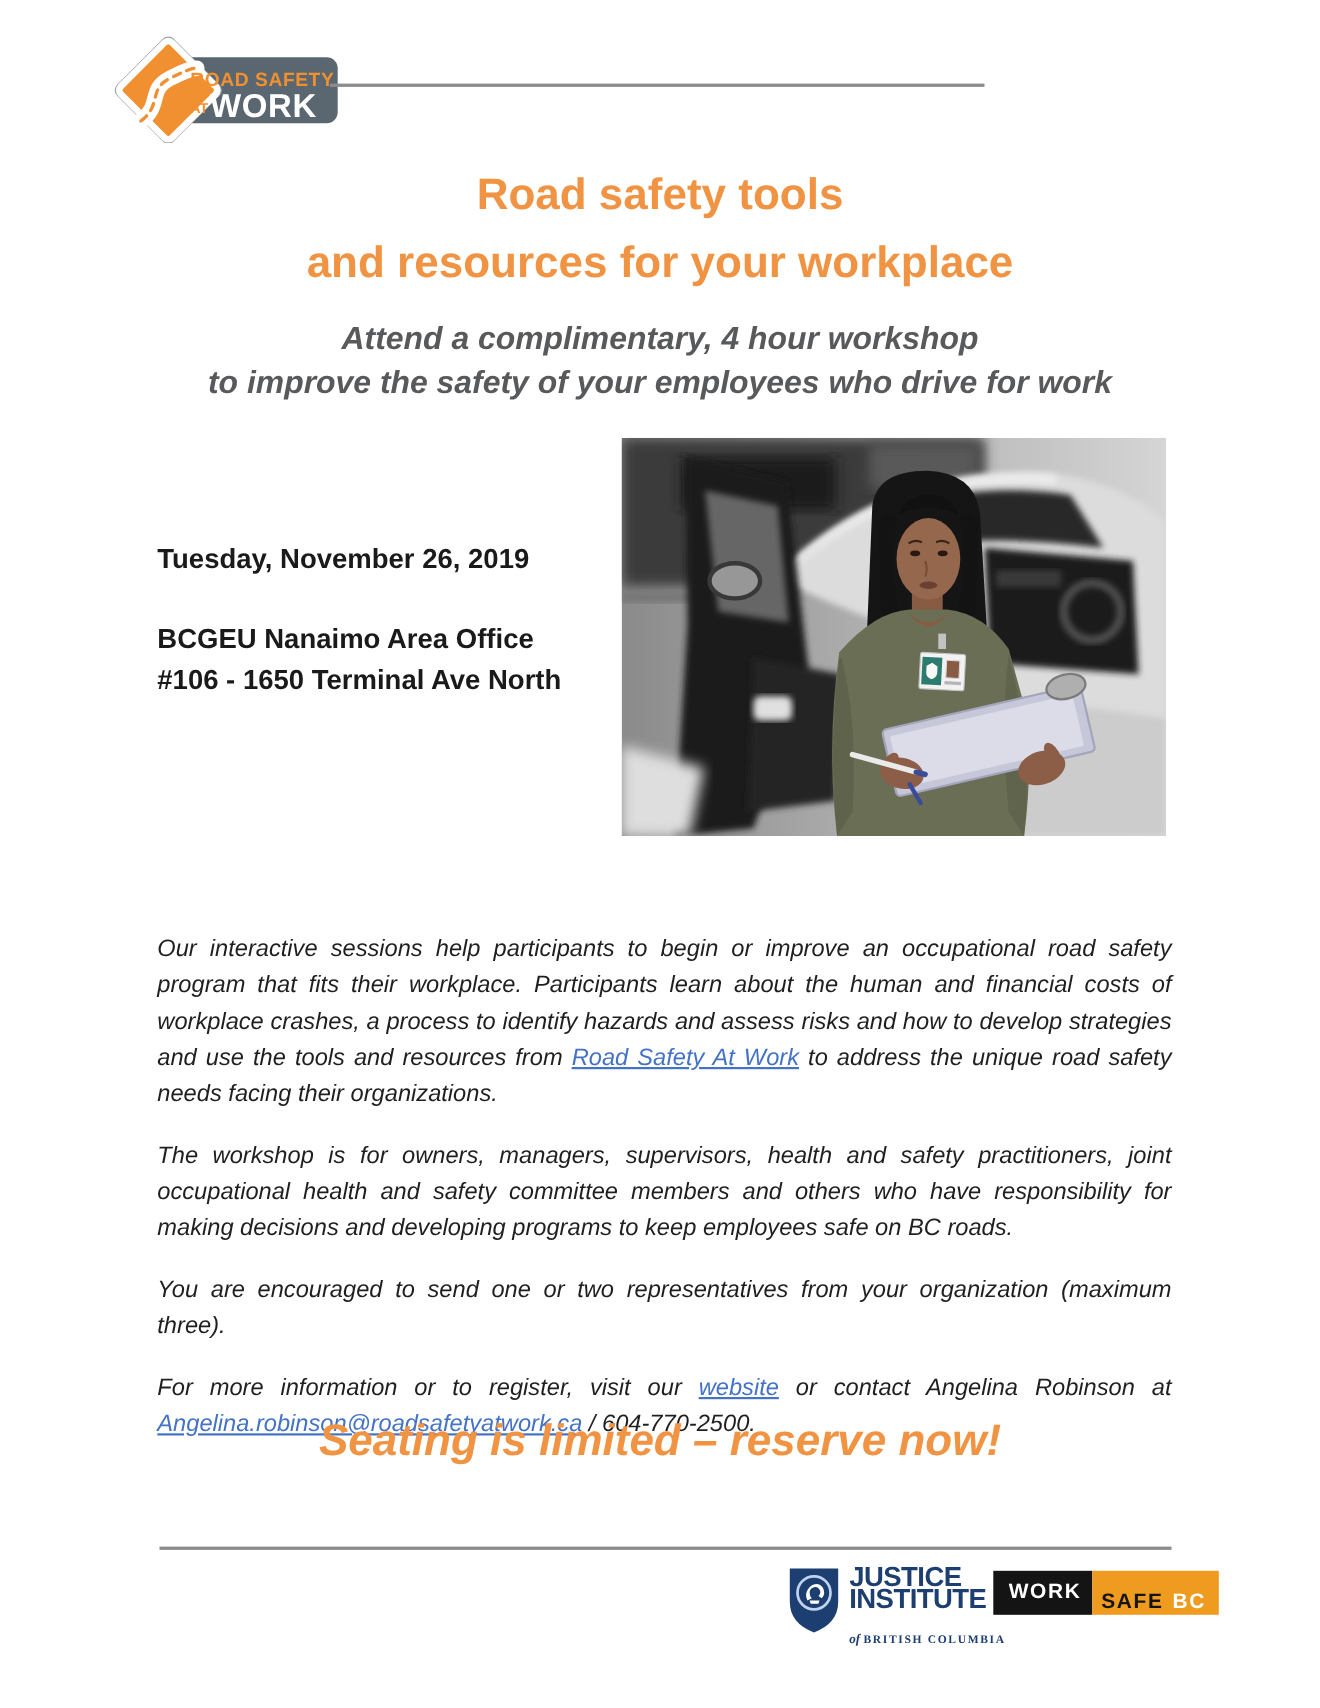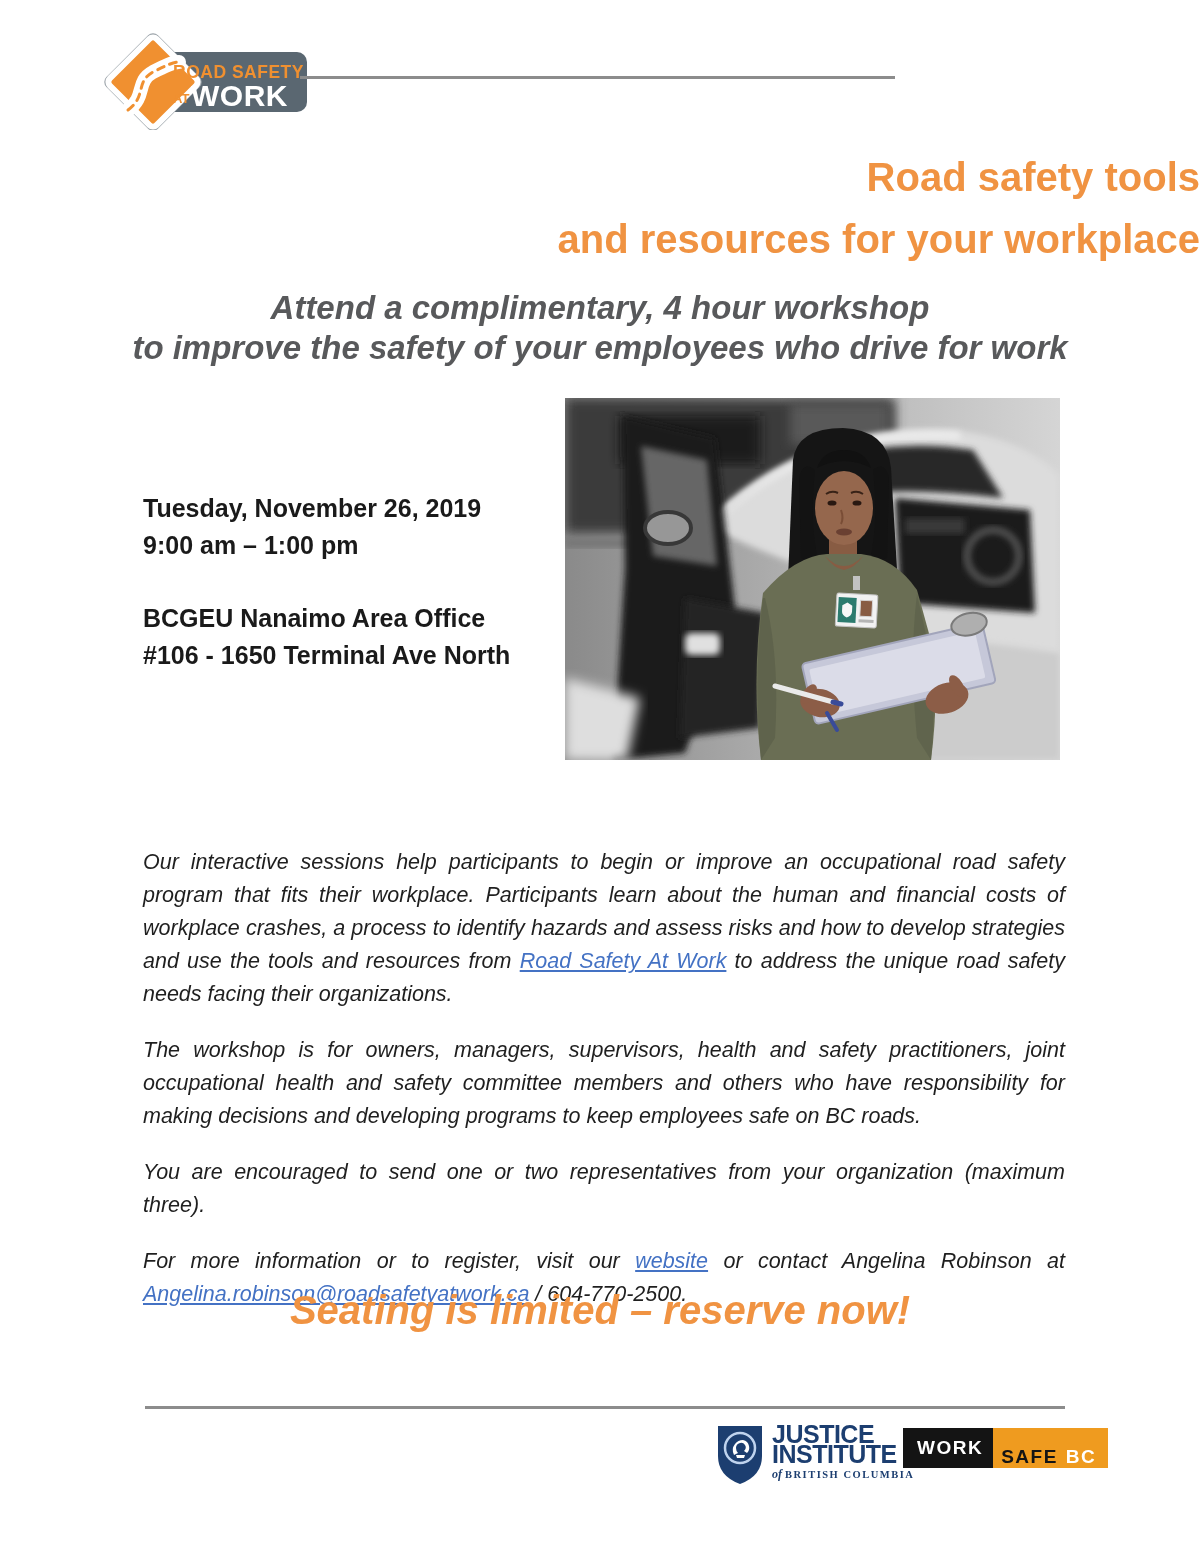--- a/index.html
+++ b/index.html
@@ -26,27 +26,27 @@
   .brand-row{position:absolute;left:95px;top:30px;width:1010px;height:100px;}
   .brand-logo{position:absolute;left:0;top:0;}
   .top-rule{
     position:absolute;left:205px;top:46px;width:595px;height:3px;
     background:var(--rule-gray);
   }
 
   
   .main-heading{
     position:absolute;left:0;top:146px;width:1200px;
-    text-align:right;color:var(--orange);
+    text-align:center;color:var(--orange);
     font-size:40px;font-weight:bold;line-height:62px;
   }
   .sub-heading{
     position:absolute;left:0;top:288px;width:1200px;
     text-align:center;color:var(--subtitle-gray);
-    font-size:33px;font-weight:bold;font-style:italic;line-height:40px;
+    font-size:29px;font-weight:bold;font-style:italic;line-height:40px;
   }
 
   
   .event-block{
     position:absolute;left:143px;top:490px;width:420px;
     color:#1A1A1A;font-size:25px;font-weight:bold;line-height:37px;
   }
   .event-gap{height:36px;}
 
   
@@ -81,21 +81,21 @@
   .footer-logos{position:absolute;left:0;top:1420px;width:1200px;height:90px;}
 
   .justice{position:absolute;left:716px;top:4px;display:flex;align-items:flex-start;}
   .justice-shield{margin-right:8px;}
   .justice-text{color:var(--justice-blue);}
   .justice-name{
     font-size:25px;font-weight:bold;line-height:20px;letter-spacing:-0.5px;
     font-family:"Liberation Sans", sans-serif;
   }
   .justice-sub{
-    margin-top:3px;font-family:"Liberation Serif", serif;
+    margin-top:19px;font-family:"Liberation Serif", serif;
     font-size:10.5px;font-weight:bold;letter-spacing:1.5px;color:var(--justice-blue);
   }
   .justice-sub .of{font-style:italic;letter-spacing:0;margin-right:3px;font-size:12px;}
 
   .worksafe{
     position:absolute;left:903px;top:8px;height:40px;display:flex;
     font-weight:bold;
   }
   .ws-left{
     background:#141414;color:#ffffff;display:flex;align-items:center;
@@ -140,21 +140,20 @@
     <div>and resources for your workplace</div>
   </div>
 
   <div class="sub-heading">
     <div>Attend a complimentary, 4 hour workshop</div>
     <div>to improve the safety of your employees who drive for work</div>
   </div>
 
   <div class="event-block">
     <div>Tuesday, November 26, 2019</div>
-    <div>9:00 am – 1:00 pm</div>
     <div class="event-gap"></div>
     <div>BCGEU Nanaimo Area Office</div>
     <div>#106 - 1650 Terminal Ave North</div>
   </div>
 
   <div class="photo">
     <svg viewBox="0 0 495 362" preserveAspectRatio="none">
       <defs>
         <linearGradient id="pbg" x1="0" y1="0" x2="1" y2="0">
           <stop offset="0" stop-color="#8F8F8F"></stop>

